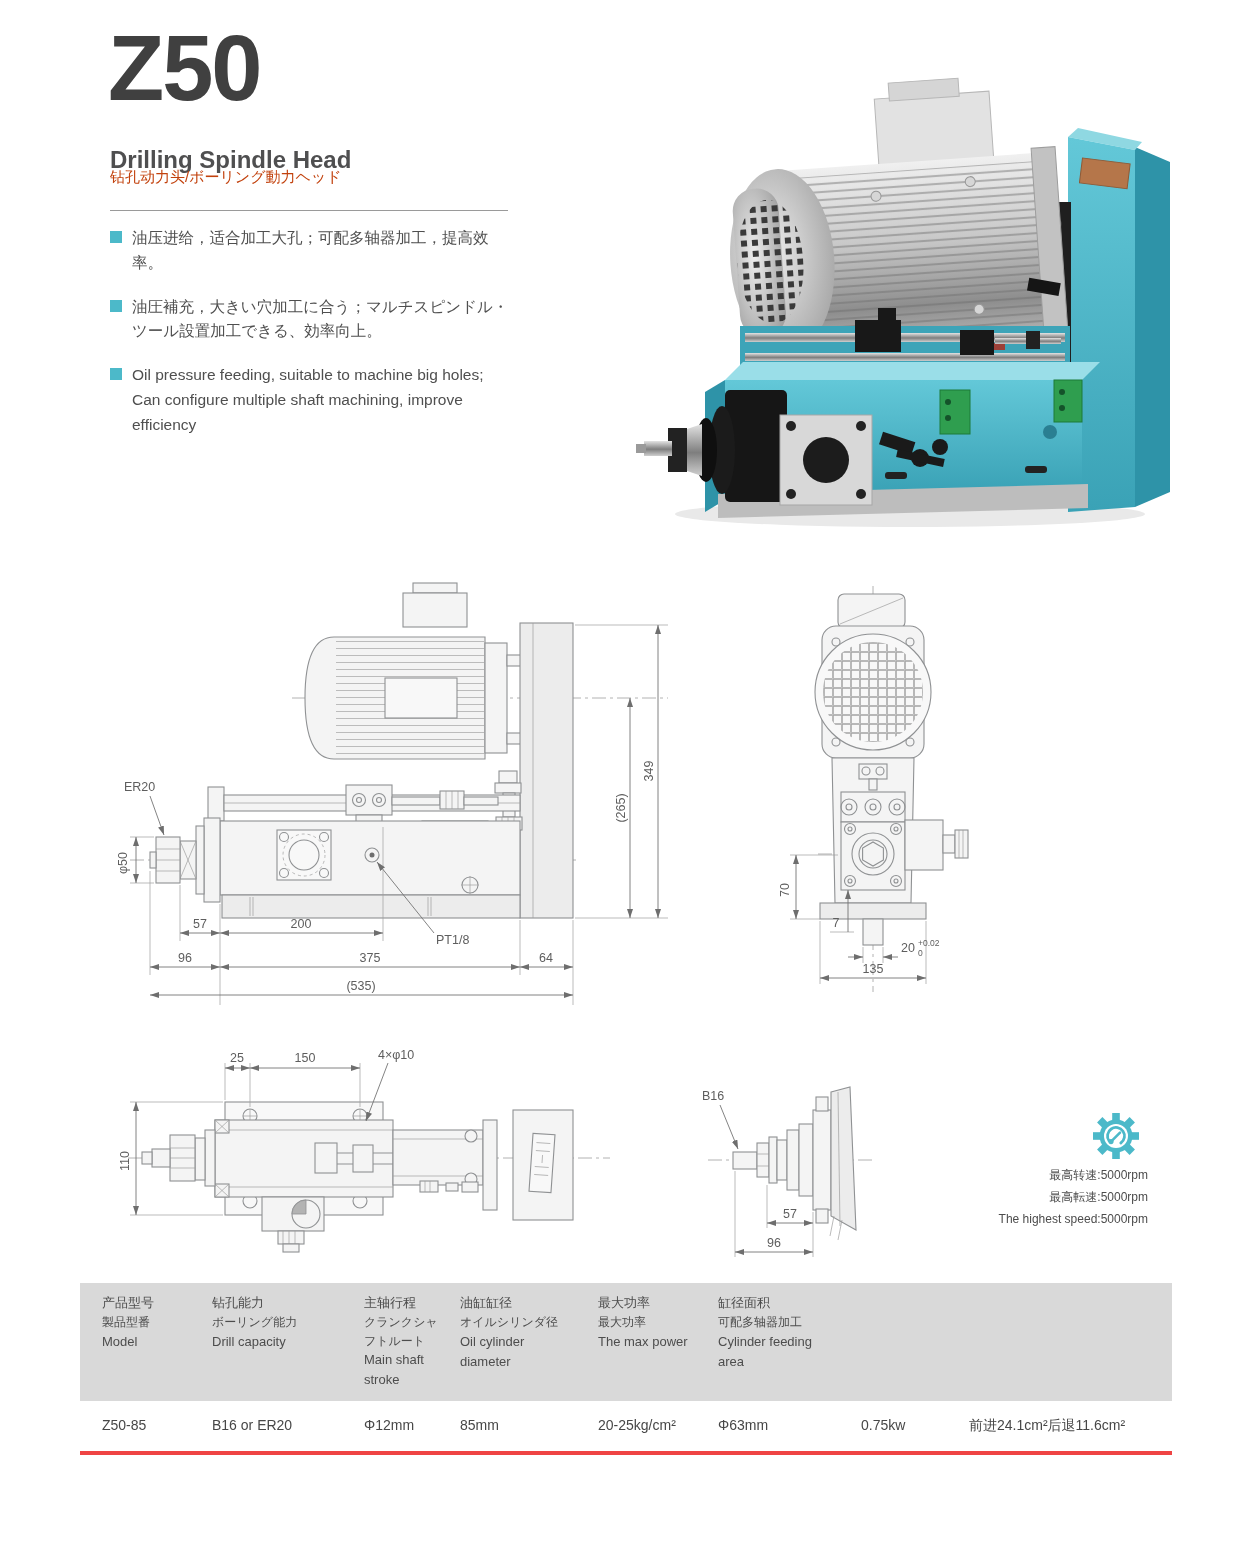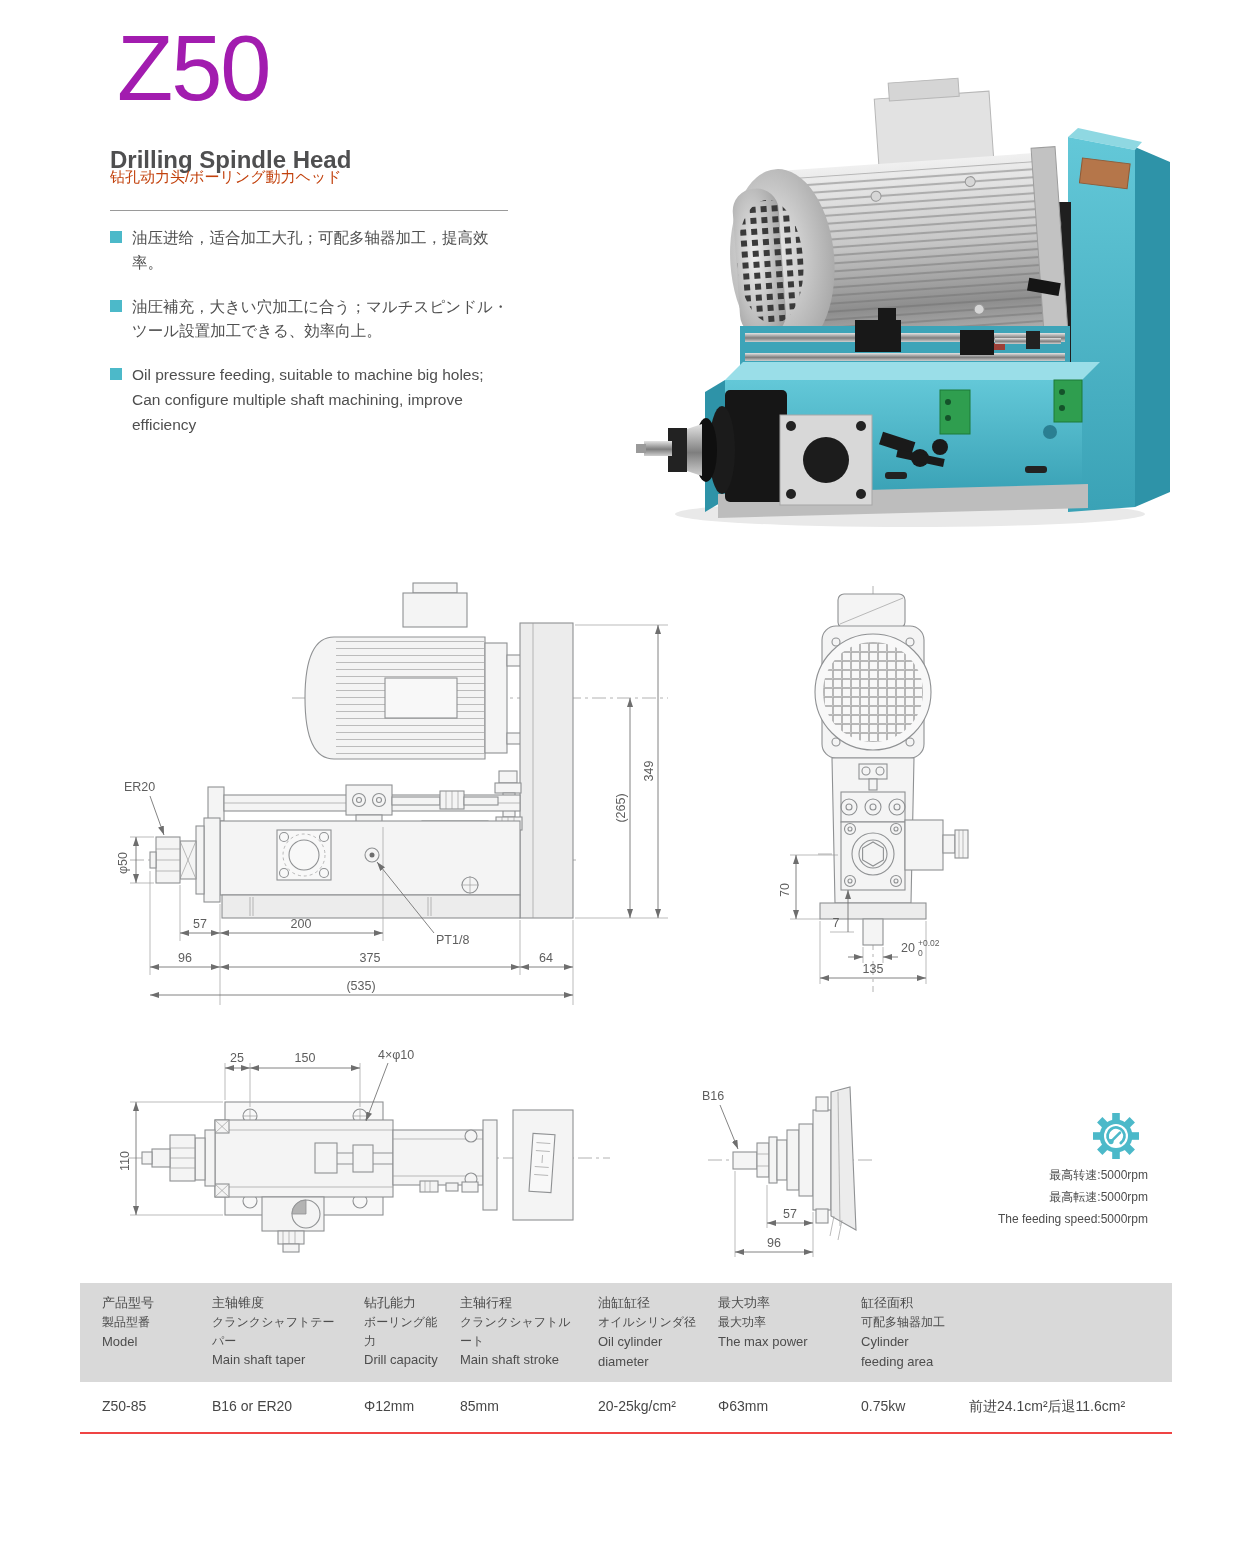--- a/index.html
+++ b/index.html
@@ -1,19 +1,19 @@
 <!DOCTYPE html>
 <html><head>
 <meta charset="utf-8">
 <style>
   html,body{margin:0;padding:0;width:1240px;height:1542px;background:#ffffff;overflow:hidden;
     font-family:"Liberation Sans","DejaVu Sans",sans-serif;color:#4a4a4a;}
   .abs{position:absolute;}
   
-  .model{left:108px;top:22px;font-size:92px;font-weight:normal;letter-spacing:-2px;color:#a21caf;line-height:1;margin-left:9px;}
+  .model{left:108px;top:22px;font-size:92px;font-weight:bold;letter-spacing:-2px;color:#404040;line-height:1;}
   .pname{left:110px;top:134px;font-size:24px;font-weight:bold;color:#4f4f50;margin-top:12px;}
   .pname-sub{left:110px;top:168px;font-size:15px;color:#c2410c;}
   .rule{left:110px;top:210px;width:398px;height:1px;background:#9a9a9a;}
   
   .features{left:110px;top:226px;width:402px;}
   .feature{display:flex;margin-bottom:19px;}
   .feature .sq{flex:0 0 12px;width:12px;height:12px;background:#4cb9c9;margin:5px 10px 0 0;}
   .feature .tx{font-size:15.5px;line-height:1.6;color:#4f4f4f;}
   
   .speed{top:1112px;right:92px;width:330px;text-align:right;}
@@ -21,21 +21,21 @@
   .speed .ln{font-size:12px;line-height:1.85;color:#4c4c4c;}
   
   .spec{left:80px;top:1283px;width:1092px;}
   .thead{display:grid;grid-template-columns:112px 152px 96px 138px 120px 143px 108px 209px;
     background:#d9d9d9;padding:10px 0 10px 0;}
   .th{padding-left:20px;}
   .th:first-child{padding-left:22px;}
   .th span{display:block;font-size:13px;line-height:1.55;color:#4d4d4d;}
   .th .jp{font-size:12px;}
   .trow{display:grid;grid-template-columns:112px 152px 96px 138px 120px 143px 108px 209px;
-    border-bottom:2px solid #ef4444;padding:16px 0;}
+    border-bottom:4px solid #ef4444;padding:16px 0;}
   .td{padding-left:20px;font-size:14px;color:#474747;}
   .td:first-child{padding-left:22px;}
   
   .fl{fill:#f4f4f4;stroke:#8f9193;stroke-width:1.1;}
   .fl2{fill:#ececec;stroke:#8f9193;stroke-width:1.1;}
   .flw{fill:#f8f8f8;stroke:#8f9193;stroke-width:1.1;}
   .lno{fill:none;stroke:#8f9193;stroke-width:1.1;}
   .thin{fill:none;stroke:#9e9e9e;stroke-width:0.7;}
   .dim{fill:none;stroke:#757575;stroke-width:0.9;}
   .cl{fill:none;stroke:#9e9e9e;stroke-width:0.8;stroke-dasharray:14 4 3 4;}
@@ -561,34 +561,29 @@
         <circle r="16.5"></circle>
       </g>
       <circle r="12" fill="#ffffff"></circle>
       <path d="M -7,4.8 A 8.5,8.5 0 1 1 4.8,7" fill="none" stroke="#4cb9c9" stroke-width="2.8" stroke-linecap="round"></path>
       <circle cx="-5" cy="5.6" r="2.6" fill="#4cb9c9"></circle>
       <line x1="-4" y1="4.6" x2="4" y2="-3.4" stroke="#4cb9c9" stroke-width="2.6" stroke-linecap="round"></line>
     </svg>
   </span>
   <div class="ln">最高转速:5000rpm</div>
   <div class="ln">最高転速:5000rpm</div>
-  <div class="ln">The feeding speed:5000rpm</div>
+  <div class="ln">The highest speed:5000rpm</div>
 </div>
 
 <div class="abs spec">
   <div class="thead">
     <div class="th">
       <span class="cn">产品型号</span>
       <span class="jp">製品型番</span>
       <span class="en">Model</span>
-    </div>
-    <div class="th">
-      <span class="cn">主轴锥度</span>
-      <span class="jp">クランクシャフトテーパー</span>
-      <span class="en">Main shaft taper</span>
     </div>
     <div class="th">
       <span class="cn">钻孔能力</span>
       <span class="jp">ボーリング能力</span>
       <span class="en">Drill capacity</span>
     </div>
     <div class="th">
       <span class="cn">主轴行程</span>
       <span class="jp">クランクシャフトルート</span>
       <span class="en">Main shaft stroke</span>

